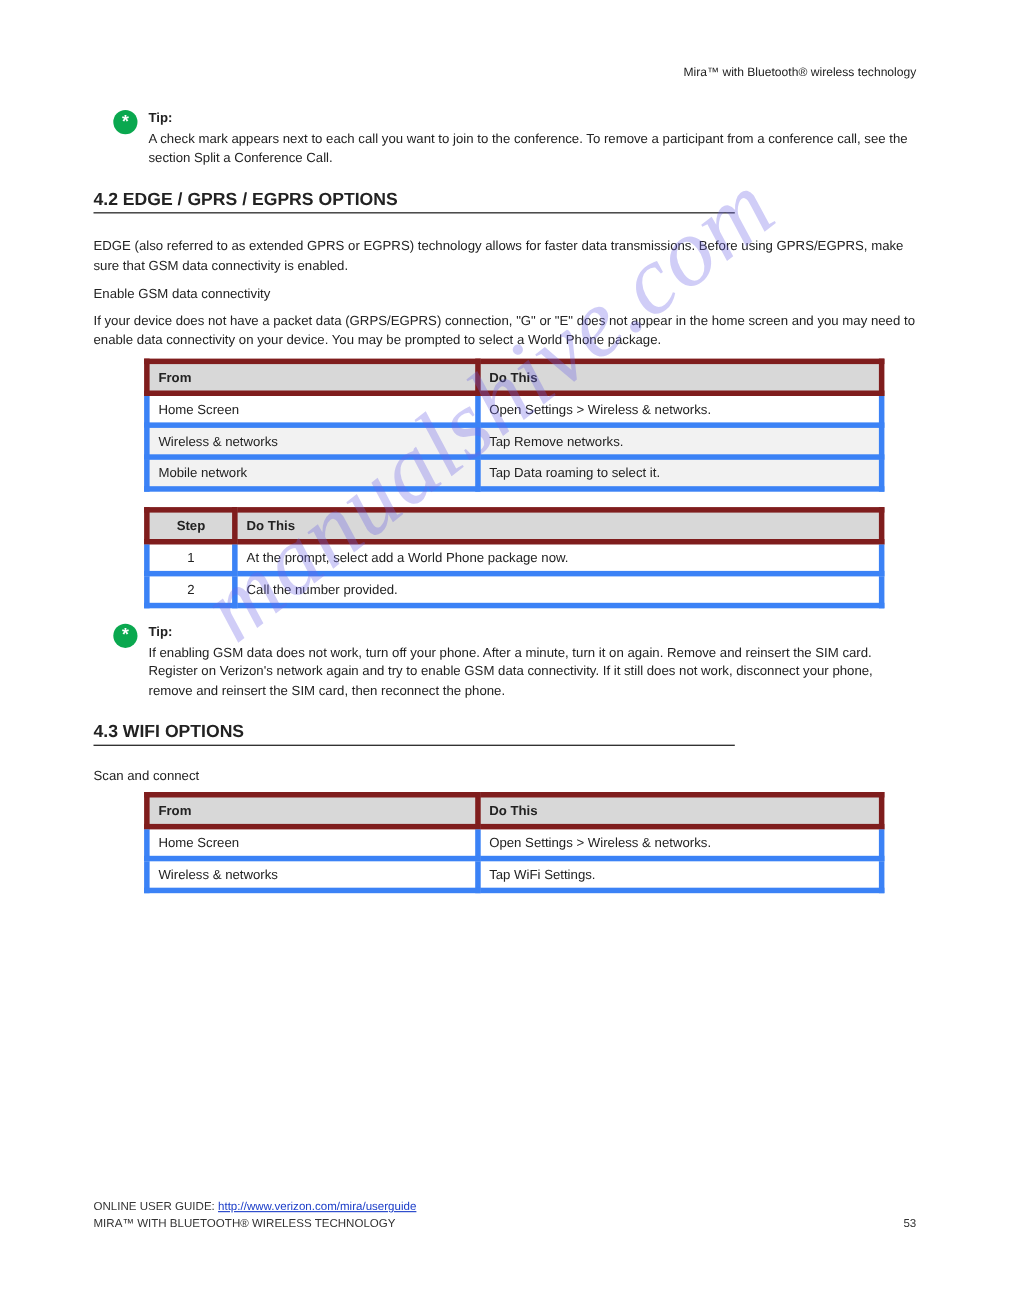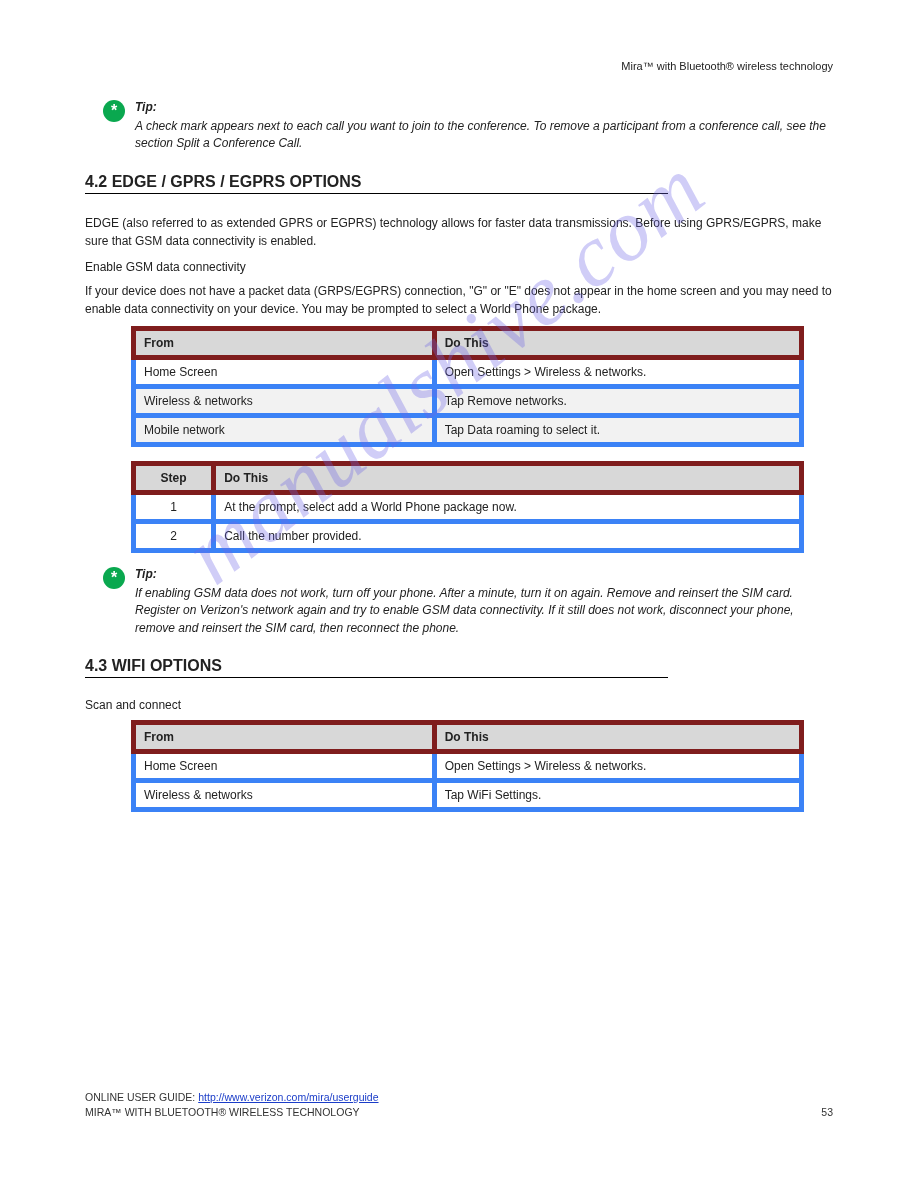--- a/index.html
+++ b/index.html
@@ -33,21 +33,21 @@
       border-radius: 50%;
       display: flex;
       align-items: center;
       justify-content: center;
       color: white;
       font-weight: bold;
       font-size: 16px;
       flex-shrink: 0;
       margin-right: 10px;
     }
-    .tip-content { flex: 1; font-style: italic; }
+    .tip-content { flex: 1; }
     .tip-label { font-size: 12px; margin-bottom: 4px; font-weight: bold;}
     .tip-text { font-size: 12px; line-height: 1.45; }
     .section-title {
       font-size: 16px;
       font-weight: bold;
       margin-top: 8px;
       margin-bottom: 2px;
     }
     .hr {
       border-bottom: 1.5px solid #000;

